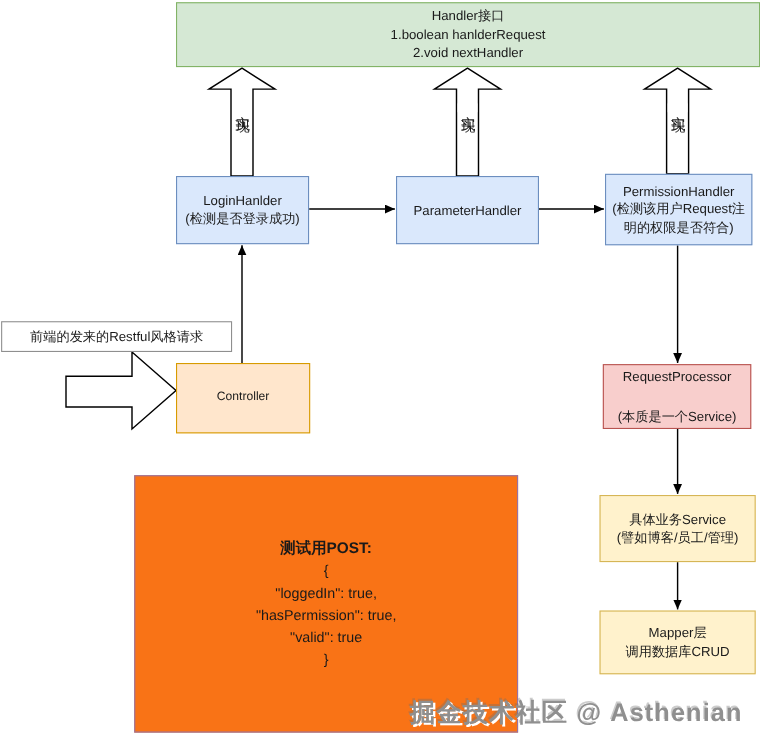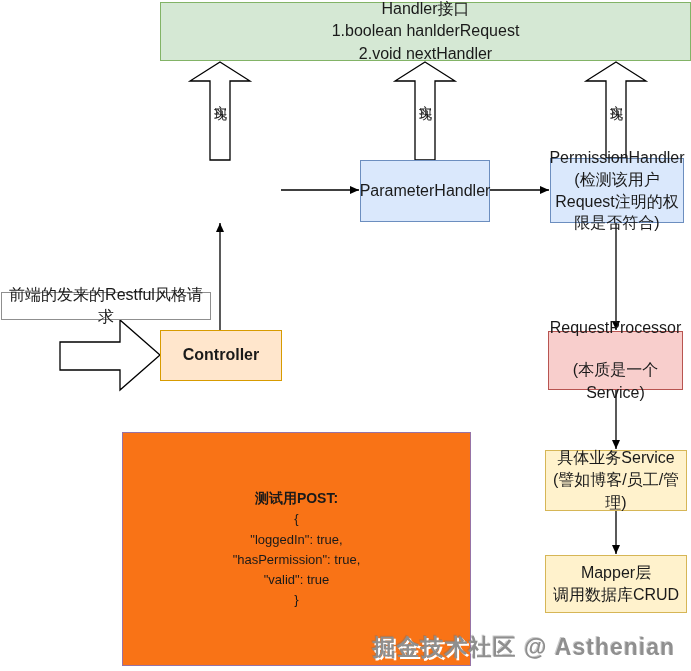--- a/index.html
+++ b/index.html
@@ -5,36 +5,36 @@
   html,body { margin:0; padding:0; background:#ffffff; }
   .canvas {
     position:relative; width:691px; height:671px; background:#ffffff;
     font-family:"Liberation Sans","DejaVu Sans",sans-serif; overflow:hidden;
     color:#1a1a1a;
   }
   svg.connectors { position:absolute; left:0; top:0; z-index:1; }
   .box {
     position:absolute; box-sizing:border-box; border:1px solid #000;
     display:flex; flex-direction:column; align-items:center; justify-content:center;
-    text-align:center; font-size:16px; line-height:1.4; z-index:2; padding:2px;
+    text-align:center; font-size:12px; line-height:1.4; z-index:2; padding:2px;
   }
   .green  { background:#d5e8d4; border-color:#82b366; }
   .blue   { background:#dae8fc; border-color:#6c8ebf; }
   .orange { background:#ffe6cc; border-color:#d79b00; }
   .pink   { background:#f8cecc; border-color:#b85450;gap:20px; }
   .yellow { background:#fff2cc; border-color:#d6b656; }
   .purple { background:#f97316; border-color:#9673a6; }
   .plain  { background:#ffffff; border-color:#8f8f8f; }
 
   .iface   { left:160px; top:2px;   width:531px; height:59px; }
   .login   { left:160px; top:160px; width:121px; height:62px; }
   .param   { left:360px; top:160px; width:130px; height:62px; }
   .perm    { left:550px; top:158px; width:134px; height:65px; line-height:1.35; }
   .reqlbl  { left:1px;   top:292px; width:210px; height:28px; }
-  .ctrl    { left:160px; top:330px; width:122px; height:51px; font-size:16px;font-weight:bold; }
+  .ctrl    { left:160px; top:330px; width:122px; height:64px; font-size:11px; }
   .reqproc { left:548px; top:331px; width:135px; height:59px; }
   .biz     { left:545px; top:450px; width:142px; height:61px; }
   .mapper  { left:545px; top:555px; width:142px; height:58px; }
   .post    { left:122px; top:432px; width:349px; height:234px; font-size:13px; line-height:1.55; }
   .post .post-title { font-weight:bold; font-size:14px; }
 
   .impl-label {
     position:absolute; z-index:3; writing-mode:vertical-rl; text-orientation:upright;
     font-size:13px; letter-spacing:3px; background:#ffffff; color:#1a1a1a;
     transform:translateX(-50%); padding:1px 0;
@@ -79,20 +79,24 @@
   <div class="box green iface">
     <div>Handler接口</div>
     <div>1.boolean hanlderRequest</div>
     <div>2.void nextHandler</div>
   </div>
 
   <div class="impl-label impl-1">实现</div>
   <div class="impl-label impl-2">实现</div>
   <div class="impl-label impl-3">实现</div>
 
+  <div class="box blue login">
+    <div>LoginHanlder</div>
+    <div>(检测是否登录成功)</div>
+  </div>
   <div class="box blue param">
     <div>ParameterHandler</div>
   </div>
   <div class="box blue perm">
     <div>PermissionHandler</div>
     <div>(检测该用户Request注明的权限是否符合)</div>
   </div>
 
   <div class="box plain reqlbl">
     <div>前端的发来的Restful风格请求</div>

